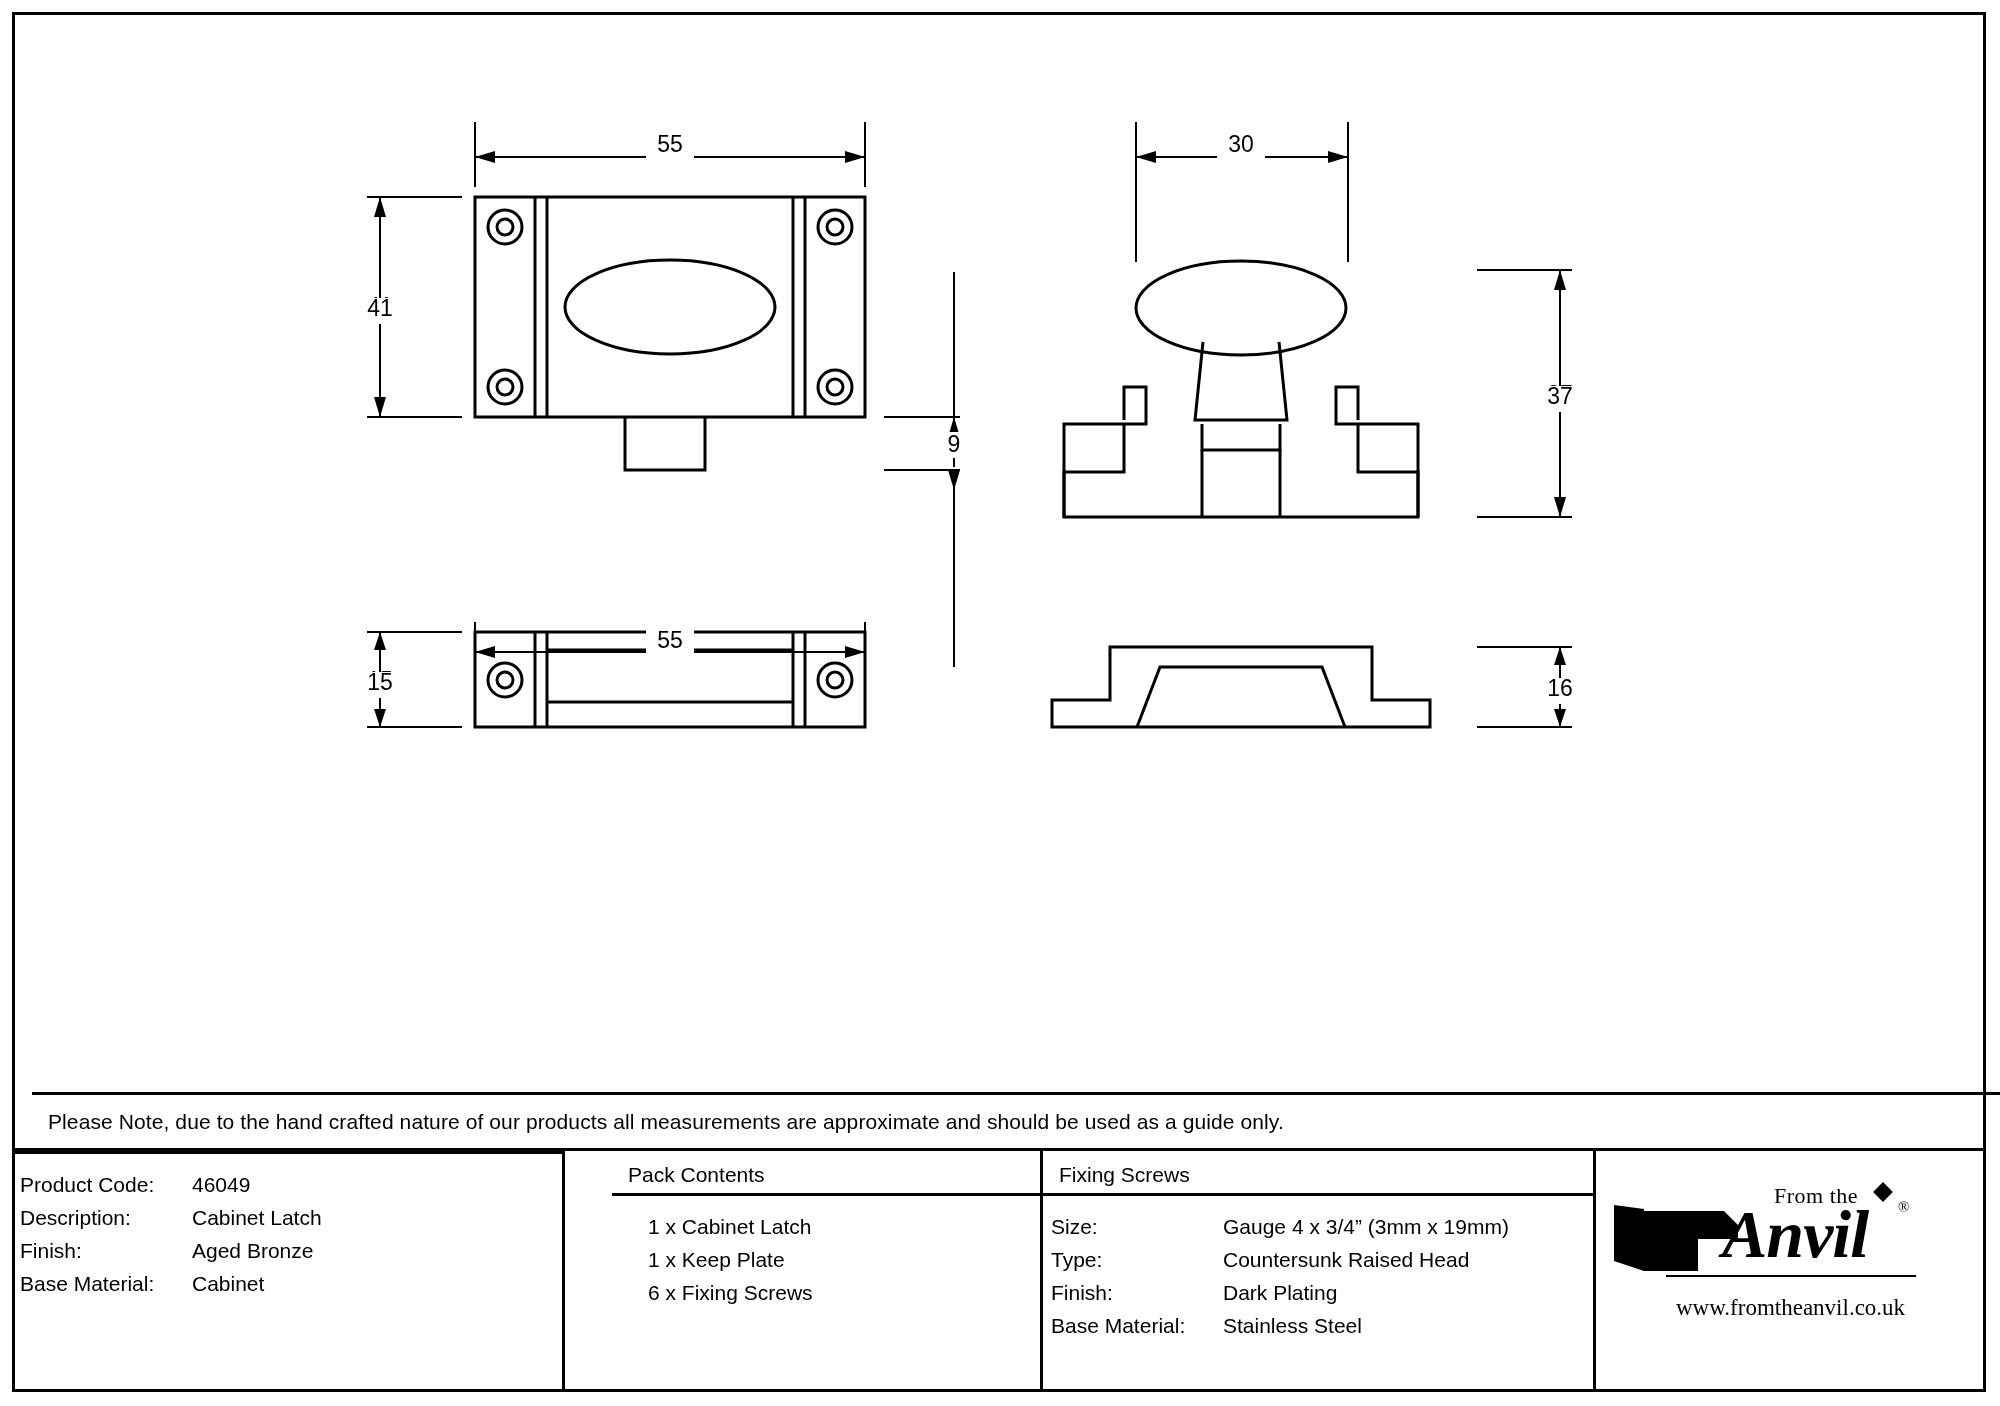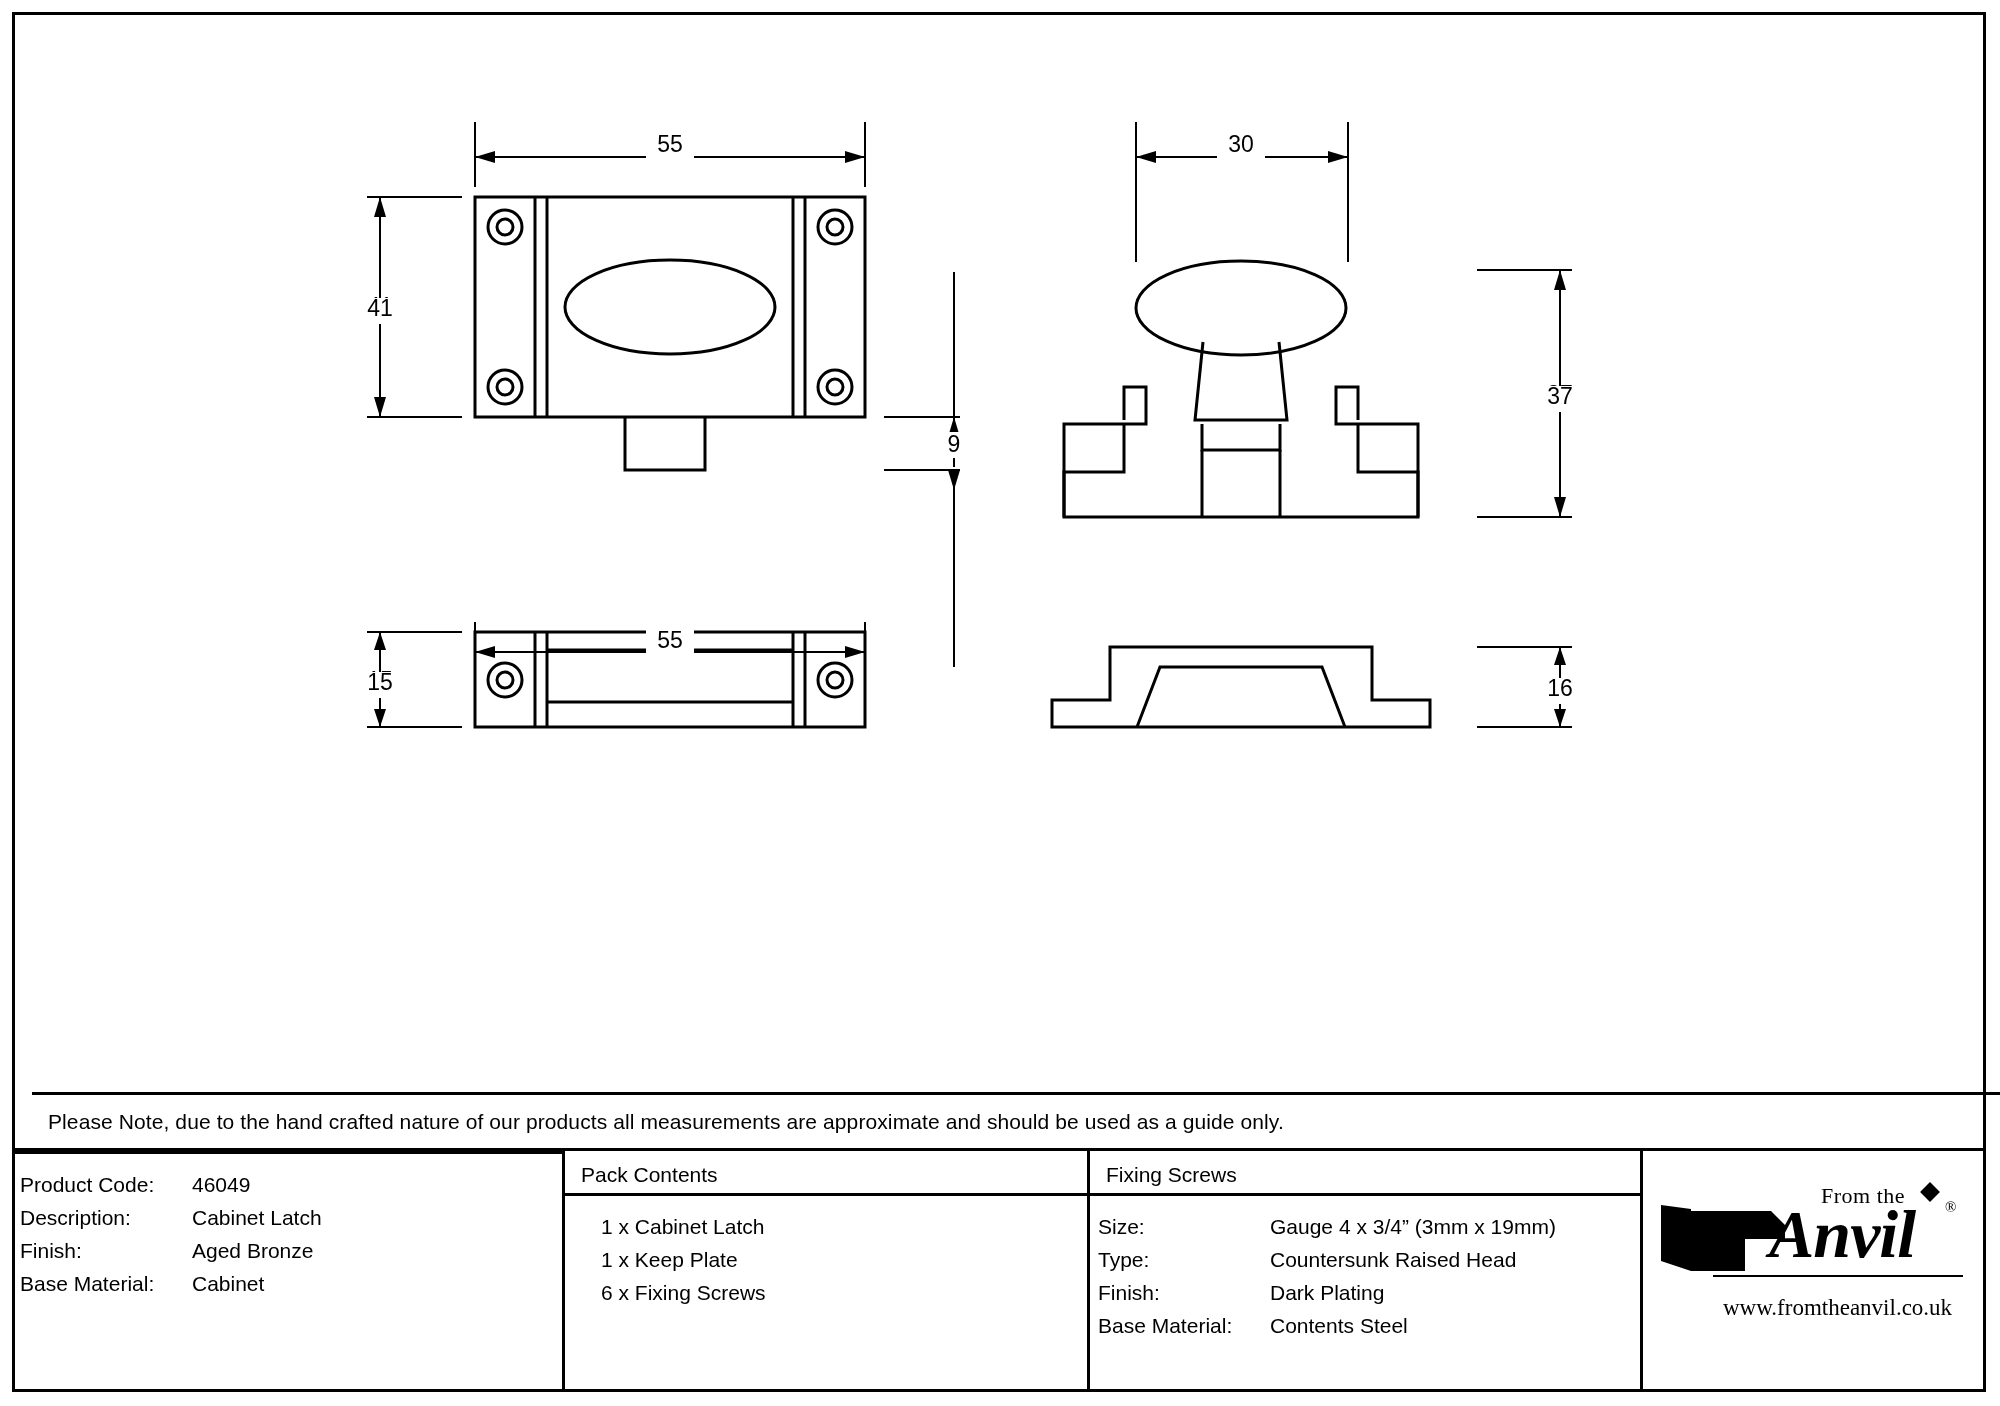--- a/index.html
+++ b/index.html
@@ -69,21 +69,21 @@
     border-top: 3px solid #000;
     box-sizing: border-box;
     display: flex;
   }
   .panel-col {
     box-sizing: border-box;
     position: relative;
     padding: 0;
   }
   .col-product { width: 553px; border-right: 3px solid #000; }
-  .col-pack    { width: 525px; border-right: 3px solid #000; }
+  .col-pack    { width: 431px; border-right: 3px solid #000; margin-left: 47px; }
   .col-screws  { width: 553px; border-right: 3px solid #000; }
   .col-logo    { width: 340px; }
 
   .col-head {
     font-size: 21px;
     padding: 12px 0 0 16px;
     height: 42px;
     box-sizing: border-box;
   }
   .col-head-rule {
@@ -379,21 +379,21 @@
         <div class="kv">
             <span class="k">Type:</span>
             <span class="v">Countersunk Raised Head</span>
           </div>
         <div class="kv">
             <span class="k">Finish:</span>
             <span class="v">Dark Plating</span>
           </div>
         <div class="kv">
             <span class="k">Base Material:</span>
-            <span class="v">Contents Steel</span>
+            <span class="v">Stainless Steel</span>
           </div>
       </div>
     </div>
 
     <div class="panel-col col-logo">
       <div class="logo-wrap">
         <div class="logo-inner">
           <svg viewBox="0 0 320 150" width="320" height="150">
             <path d="M 8 26 L 8 82 L 38 92 L 38 30 Z" fill="#000"></path>
             <path d="M 38 32 L 118 32 L 132 46 L 132 60 L 92 60 L 92 92 L 38 92 Z" fill="#000"></path>

